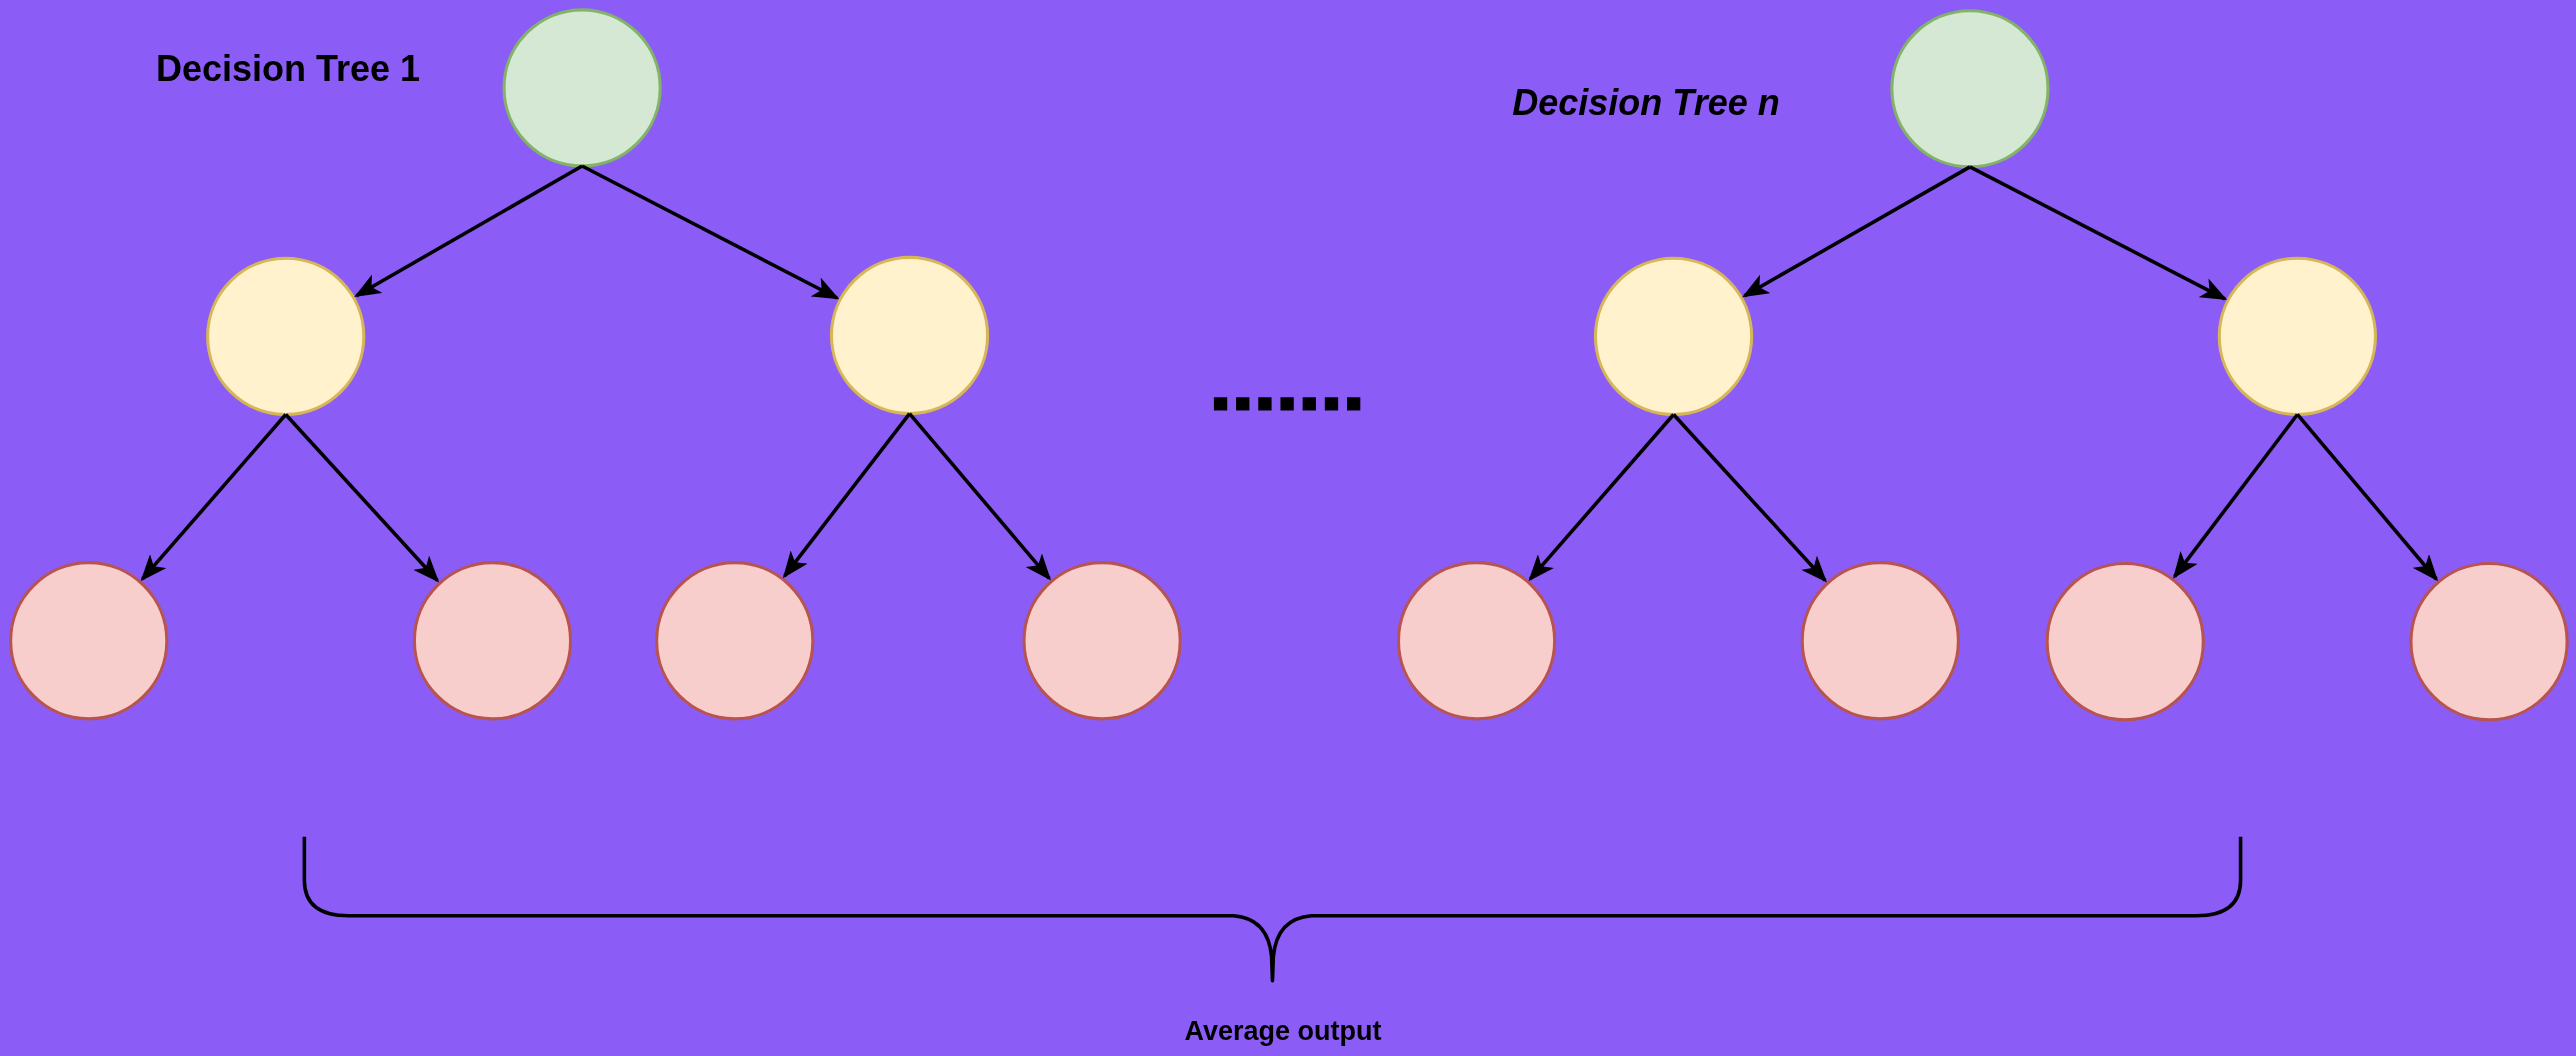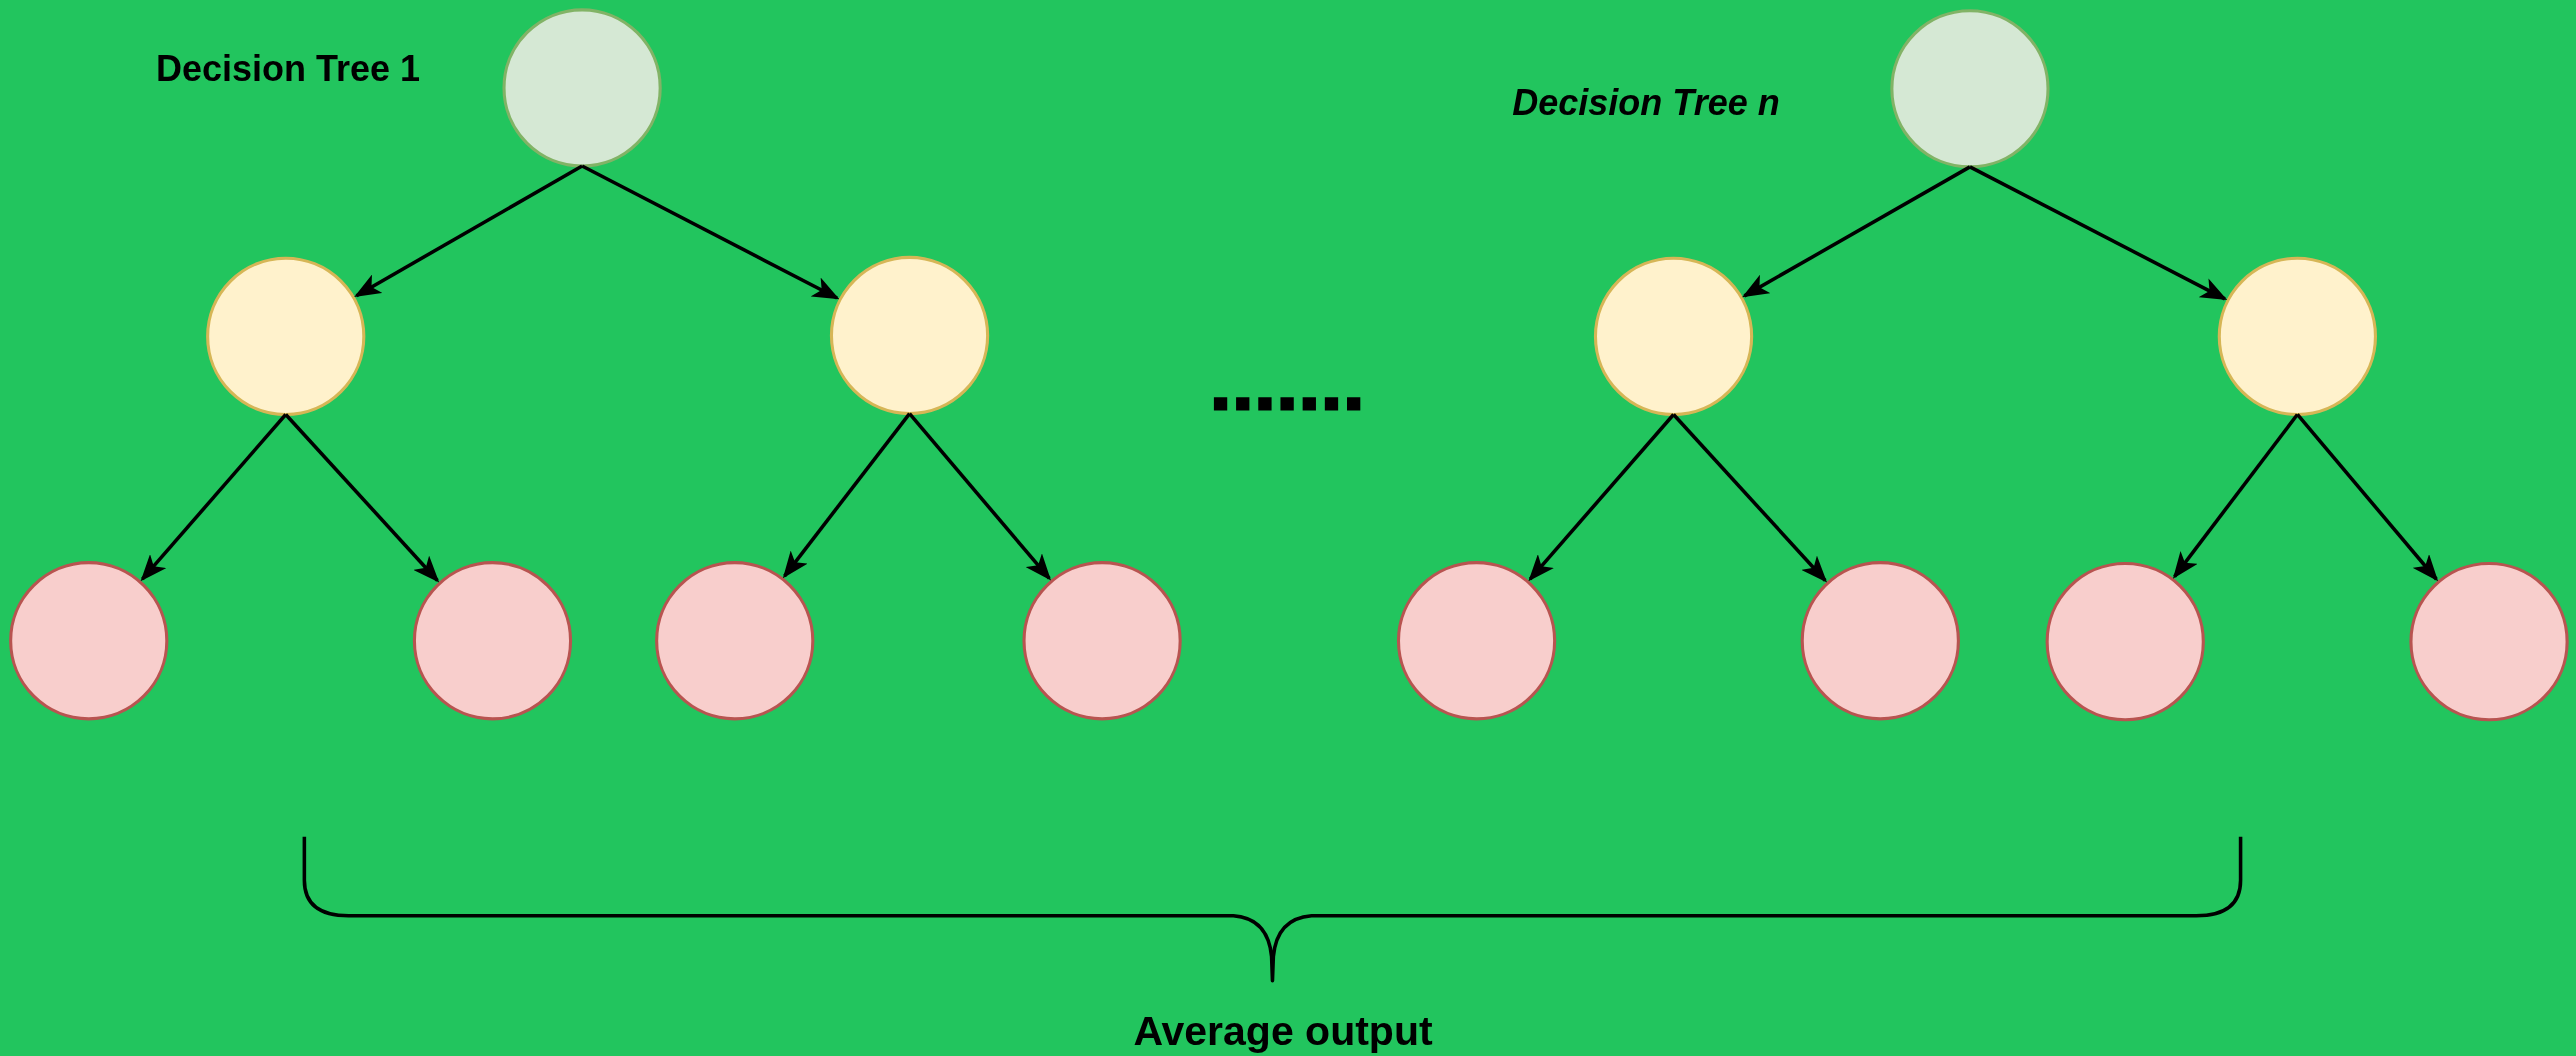--- a/index.html
+++ b/index.html
@@ -1,39 +1,39 @@
 <!DOCTYPE html>
 <html style="font-size:14px"><head>
 <meta charset="utf-8">
 <style>
   html, body { margin: 0; padding: 0; background: #ffffff; }
   .canvas {
     position: relative;
     width: 2576px;
     height: 1057px;
-    background: #22c55e;
+    background: #8b5cf6;
     font-family: "Liberation Sans", sans-serif;
     overflow: hidden;
   }
   .diagram-svg {
     position: absolute;
     left: 0; top: 0;
     width: 100%; height: 100%;
     display: block;
   }
   .label {
     position: absolute;
     transform: translate(-50%, -50%);
     font-weight: bold;
     color: #000000;
     white-space: nowrap;
     line-height: 1;
   }
   .label-tree { font-size: 36px; }
-  .label-avg  { font-size: 41px; }
+  .label-avg  { font-size: 27px; }
 </style>
 </head>
 <body>
 
 <div class="canvas">
 
   <svg class="diagram-svg" xmlns="http://www.w3.org/2000/svg" viewBox="0 0 2903 1191">
     <defs>
       <marker id="arrowhead" markerUnits="userSpaceOnUse" markerWidth="30" markerHeight="24" viewBox="0 0 30 24" refX="27" refY="12" orient="auto">
         <path d="M0,0 L30,12 L0,24 L7.5,12 Z" fill="#000000"></path>

